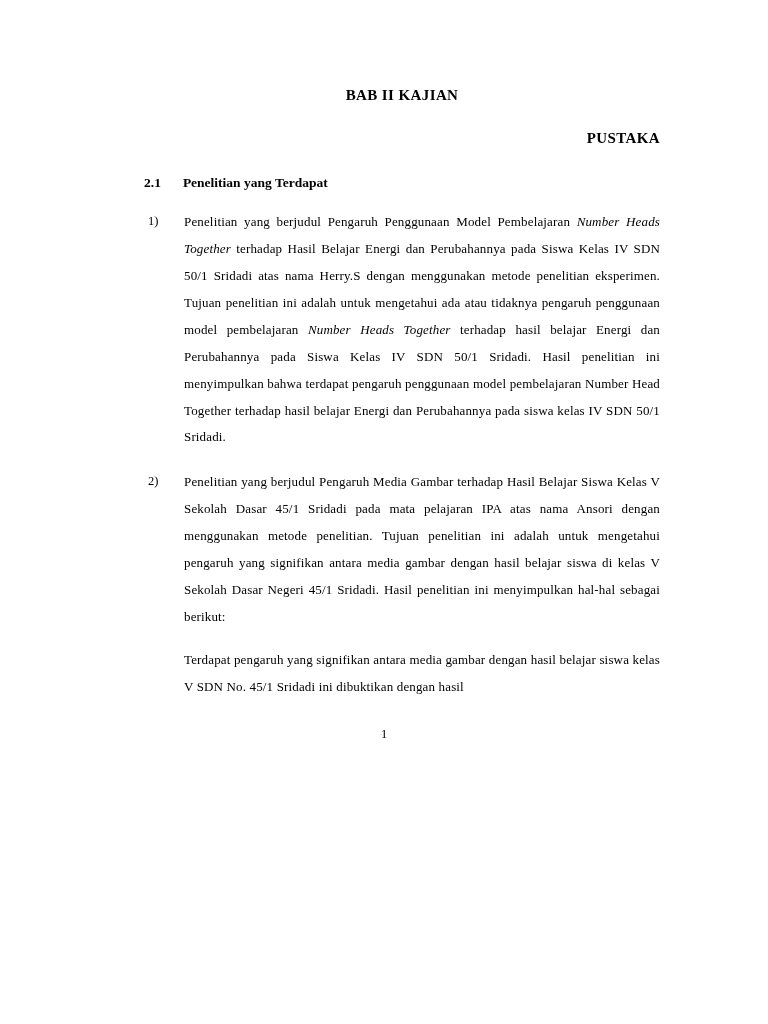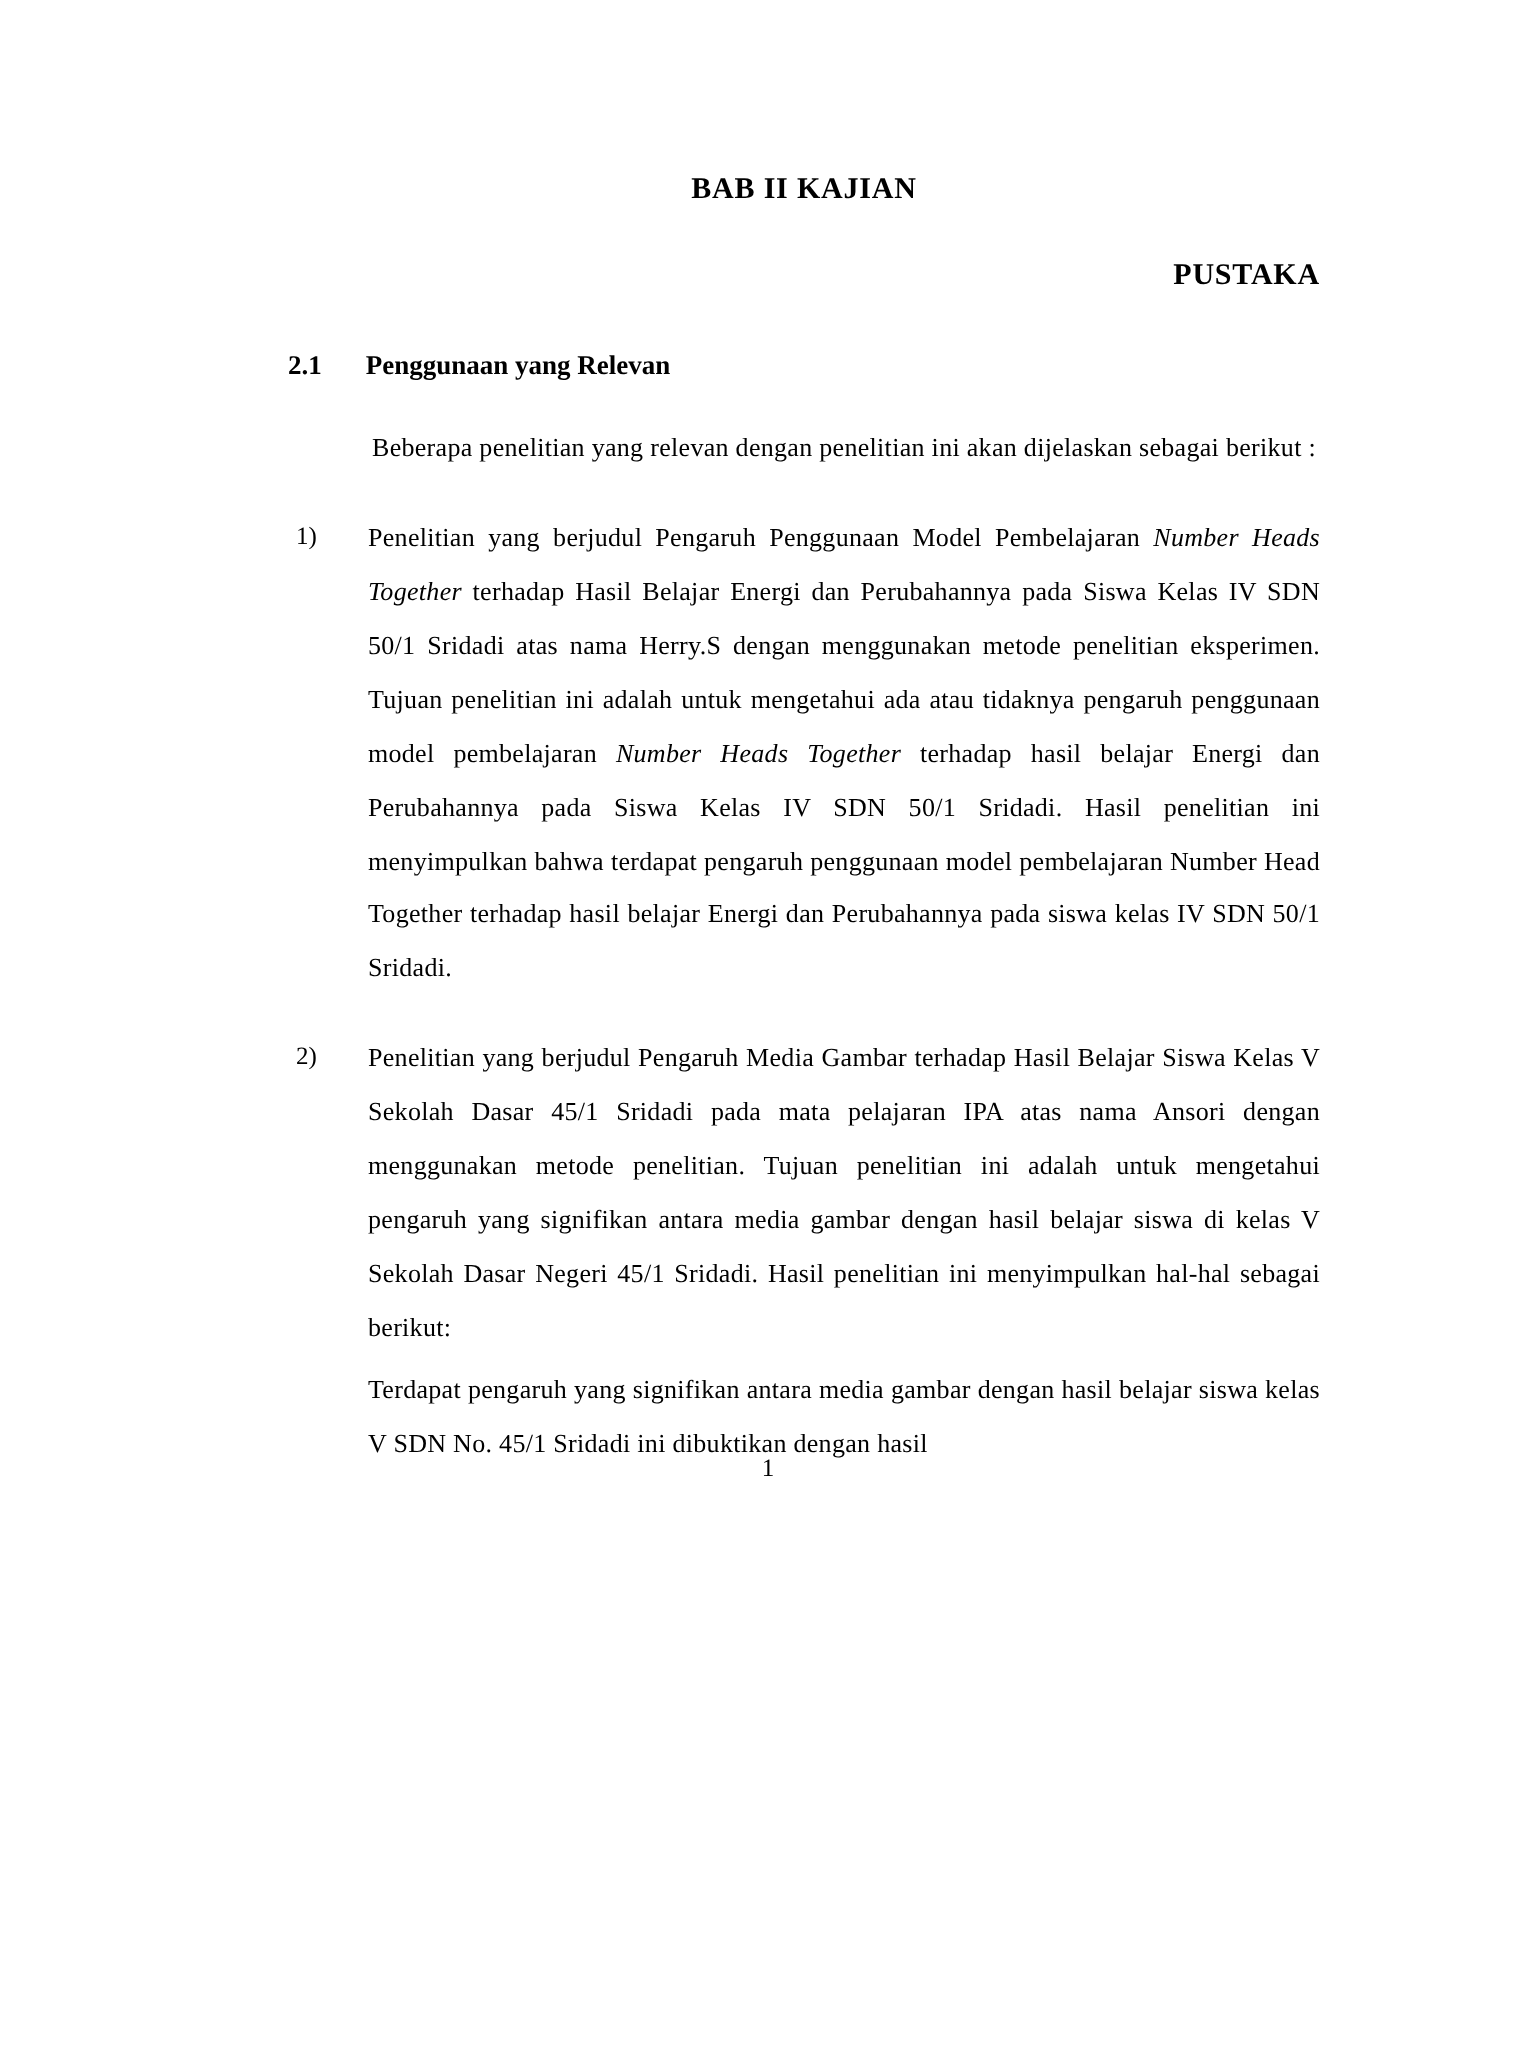--- a/index.html
+++ b/index.html
@@ -71,21 +71,21 @@
     padding-left: 4px;
     box-sizing: border-box;
   }
   .list-body {
     flex: 1 1 auto;
     text-align: justify;
     letter-spacing: 0.15px;
   }
   .list-body .sub-para {
     display: block;
-    margin-top: 4px;
+    margin-top: 16px;
   }
   em.it {
     font-style: italic;
   }
   .page-number {
     position: absolute;
     left: 0;
     right: 0;
     bottom: 54px;
     text-align: center;
@@ -95,24 +95,23 @@
 </head>
 <body>
 
 <div class="page">
 
   <div class="chapter-title">BAB II KAJIAN</div>
 
   <div class="chapter-title-line2">PUSTAKA</div>
 
   <div class="section-heading">
-    <span class="num">2.1</span><span>Penggunaan yang Relevan</span>
+    <span class="num">2.1</span><span>Penelitian yang Terdapat</span>
   </div>
 
-  <p class="body-text first">Beberapa penelitian yang relevan dengan penelitian ini akan dijelaskan sebagai berikut :</p>
 
   <div class="list-item">
     <div class="list-marker">1)</div>
     <div class="list-body">
       <span>Penelitian yang berjudul Pengaruh Penggunaan Model Pembelajaran </span><em class="it">Number Heads Together</em><span> terhadap Hasil Belajar Energi dan Perubahannya pada Siswa Kelas IV SDN 50/1 Sridadi atas nama Herry.S dengan menggunakan metode penelitian eksperimen. Tujuan penelitian ini adalah untuk mengetahui ada atau tidaknya pengaruh penggunaan model pembelajaran </span><em class="it">Number Heads Together</em><span> terhadap hasil belajar Energi dan Perubahannya pada Siswa Kelas IV SDN 50/1 Sridadi. Hasil penelitian ini menyimpulkan bahwa terdapat pengaruh penggunaan model pembelajaran Number Head Together terhadap hasil belajar Energi dan Perubahannya pada siswa kelas IV SDN 50/1 Sridadi.</span>
     </div>
   </div>
 
   <div class="list-item">
     <div class="list-marker">2)</div>

